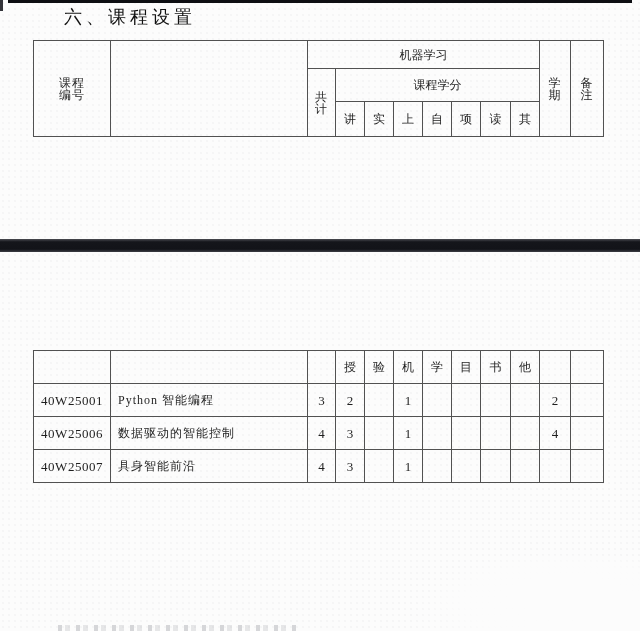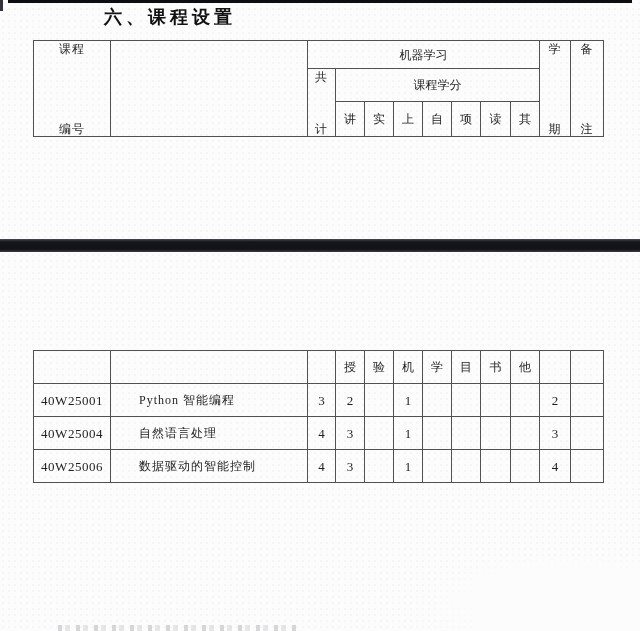--- a/index.html
+++ b/index.html
@@ -19,54 +19,53 @@
   .top-edge-bar {
     position:absolute; top:0; left:8px; width:624px; height:3px;
     background:#0d0e12;
   }
   .corner-smudge {
     position:absolute; top:0; left:0; width:3px; height:11px;
     background:#33343a;
   }
   .heading {
     position:absolute; left:64px; top:5px;
-    font-size:18px; font-weight:bold; letter-spacing:4px;
+    font-size:18px; font-weight:normal; letter-spacing:4px;
     color:#111;
     white-space:nowrap;
-    margin-left:40px;
   }
   table {
     position:absolute; left:33px;
     border-collapse:collapse; table-layout:fixed;
     width:570px;
     background:transparent;
   }
   td {
     border:1px solid #515151;
     text-align:center; vertical-align:middle;
     font-size:12px; line-height:1;
     overflow:hidden;
     padding:0;
   }
   #header-table { top:40px; }
   #header-table tr.r1 { height:28px; }
   #header-table tr.r2 { height:33px; }
   #header-table tr.r3 { height:35px; }
   .vstack {
     display:flex; flex-direction:column;
-    justify-content:space-between; align-items:center;
+    justify-content:center; align-items:center;
     width:100%;
   }
   .vstack.h3 { height:92px; }
   .vstack.h2 { height:64px; }
   .vstack span { display:block; letter-spacing:1px; }
   #data-table { top:350px; }
   #data-table tr { height:33px; }
   td.code-cell { font-size:13px; letter-spacing:0.5px;margin-left:46px; }
-  td.name-cell { text-align:left; padding-left:28px; letter-spacing:1px; }
+  td.name-cell { text-align:left; padding-left:7px; letter-spacing:1px; }
   td.num-cell  { font-size:13px; }
   .page-break-bar {
     position:absolute; left:0; top:239px; width:640px; height:13px;
     background:linear-gradient(#4a4b52 0%, #15161b 22%, #121318 78%, #3c3d44 100%);
   }
   .glare {
     position:absolute; pointer-events:none; z-index:5;
   }
   .glare-1 {
     left:440px; top:555px; width:205px; height:75px;
@@ -205,51 +204,51 @@
       <td class="num-cell"></td>
       <td class="num-cell"></td>
       <td class="num-cell"></td>
       <td class="num-cell"></td>
       <td class="num-cell">2</td>
       <td class="num-cell"></td>
     </tr>
 
 
 
-    <tr>
-      <td class="code-cell">40W25004</td>
-      <td class="name-cell">自然语言处理</td>
-      <td class="num-cell">4</td>
-      <td class="num-cell">3</td>
-      <td class="num-cell"></td>
-      <td class="num-cell">1</td>
-      <td class="num-cell"></td>
-      <td class="num-cell"></td>
-      <td class="num-cell"></td>
-      <td class="num-cell"></td>
-      <td class="num-cell">3</td>
-      <td class="num-cell"></td>
-    </tr>
 
 
     <tr>
       <td class="code-cell">40W25006</td>
       <td class="name-cell">数据驱动的智能控制</td>
       <td class="num-cell">4</td>
       <td class="num-cell">3</td>
       <td class="num-cell"></td>
       <td class="num-cell">1</td>
       <td class="num-cell"></td>
       <td class="num-cell"></td>
       <td class="num-cell"></td>
       <td class="num-cell"></td>
       <td class="num-cell">4</td>
       <td class="num-cell"></td>
     </tr>
 
+    <tr>
+      <td class="code-cell">40W25007</td>
+      <td class="name-cell">具身智能前沿</td>
+      <td class="num-cell">4</td>
+      <td class="num-cell">3</td>
+      <td class="num-cell"></td>
+      <td class="num-cell">1</td>
+      <td class="num-cell"></td>
+      <td class="num-cell"></td>
+      <td class="num-cell"></td>
+      <td class="num-cell"></td>
+      <td class="num-cell"></td>
+      <td class="num-cell"></td>
+    </tr>
   </tbody>
     </table>
 
   <div class="glare glare-1"></div>
   <div class="glare glare-2"></div>
 
   <div class="cutoff-text-line"></div>
 
 </div>
 

